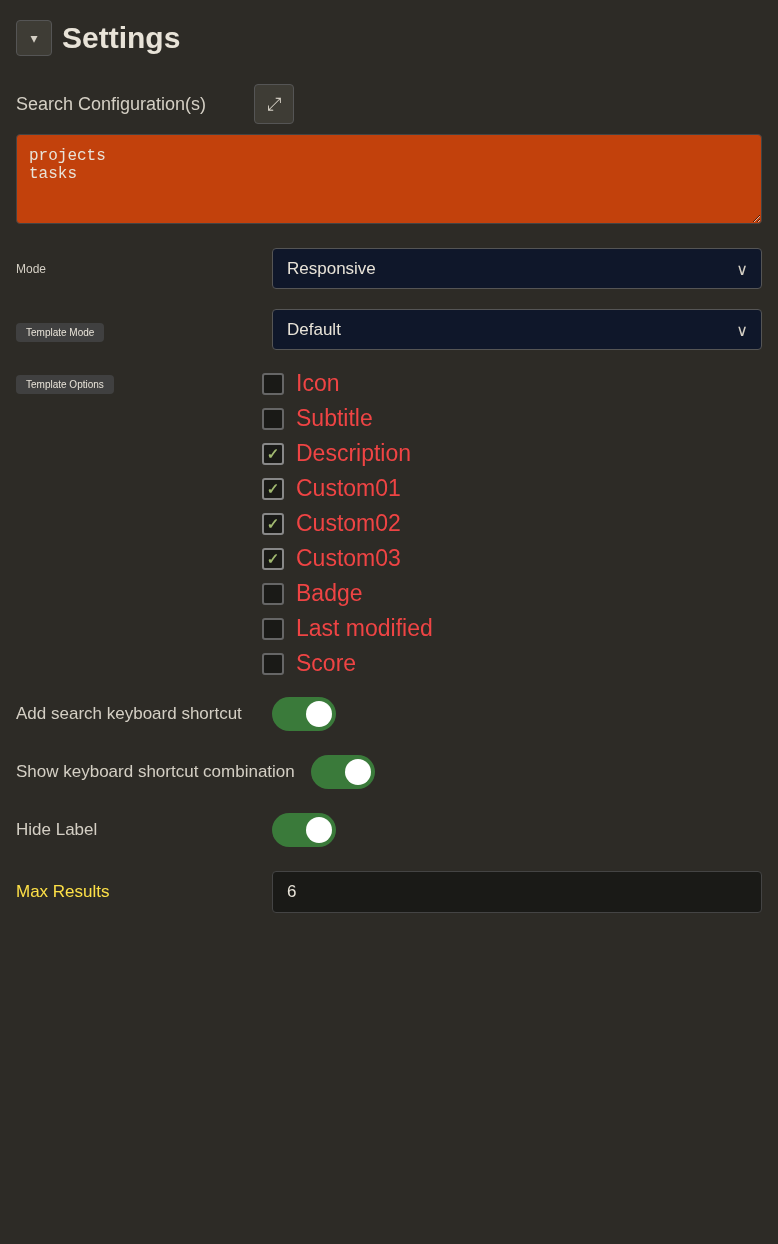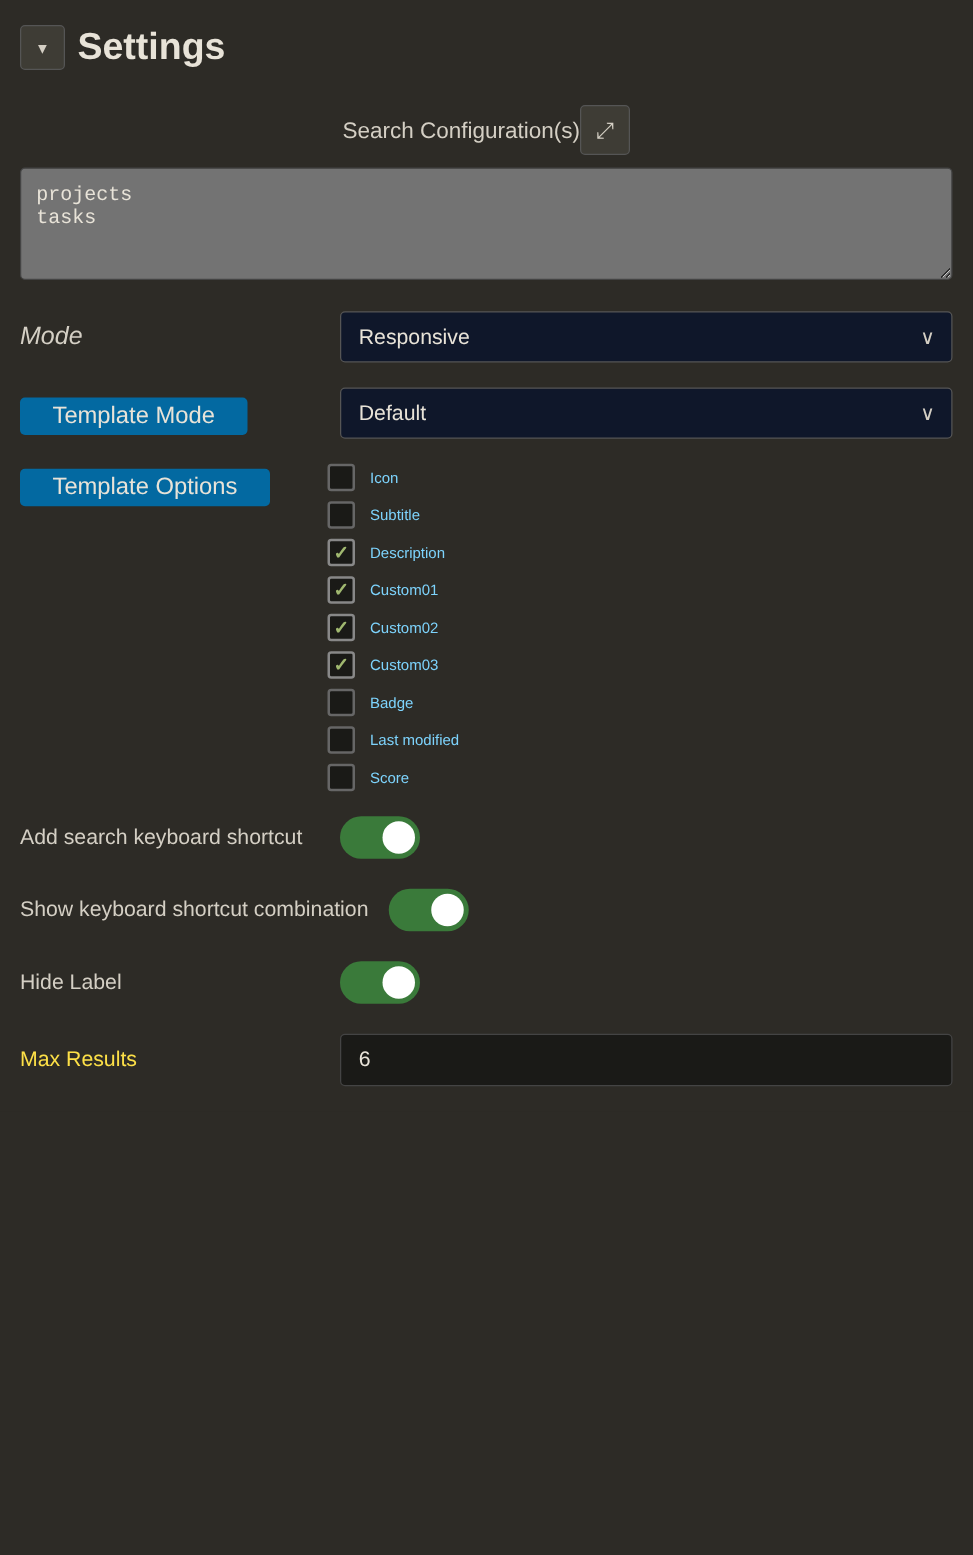--- a/index.html
+++ b/index.html
@@ -47,34 +47,35 @@
 
     .section-label {
       font-size: 16px;
       color: #d4cfc4;
       min-width: 240px;
       padding-top: 8px;
       flex-shrink: 0;
     }
 
     .section-label.badge {
-      background: #0369a1;
+      background: #404040;
       color: #e8e3d8;
       border-radius: 4px;
-      padding: 4px 26px;
-      font-size: 19px;
+      padding: 4px 10px;
+      font-size: 10px;
       display: inline-block;
       min-width: unset;
     }
 
     .search-config-header {
       display: flex;
       align-items: center;
-      justify-content: center;
+      justify-content: flex-start;
       margin-bottom: 10px;
+      gap: 48px;
     }
 
     .search-config-label {
       font-size: 18px;
       color: #d4cfc4;
     }
 
     .external-link-btn {
       width: 40px;
       height: 40px;
@@ -84,21 +85,21 @@
       display: flex;
       align-items: center;
       justify-content: center;
       cursor: pointer;
       color: #d4cfc4;
       font-size: 18px;
     }
 
     .search-textarea {
       width: 100%;
-      background: #737373;
+      background: #c2410c;
       border: 1px solid #444;
       border-radius: 4px;
       color: #e8e3d8;
       font-family: 'Courier New', monospace;
       font-size: 16px;
       padding: 12px;
       resize: vertical;
       min-height: 90px;
       outline: none;
     }
@@ -132,25 +133,24 @@
     }
 
     .mode-row {
       display: flex;
       align-items: center;
       margin-bottom: 20px;
       gap: 16px;
     }
 
     .mode-label {
-      font-size: 20px;
+      font-size: 12px;
       color: #d4cfc4;
       min-width: 240px;
       flex-shrink: 0;
-      font-style: italic;
     }
 
     .template-mode-row {
       display: flex;
       align-items: center;
       margin-bottom: 20px;
       gap: 16px;
     }
 
     .checkboxes-section {
@@ -199,22 +199,22 @@
     }
 
     .checkbox-box.checked::after {
       content: '✓';
       color: #a0b870;
       font-size: 15px;
       font-weight: bold;
     }
 
     .checkbox-label {
-      font-size: 12px;
-      color: #7dd3fc;
+      font-size: 23px;
+      color: #ef4444;
     }
 
     .toggle-row {
       display: flex;
       align-items: center;
       margin-bottom: 24px;
       gap: 16px;
     }
 
     .toggle-label {

